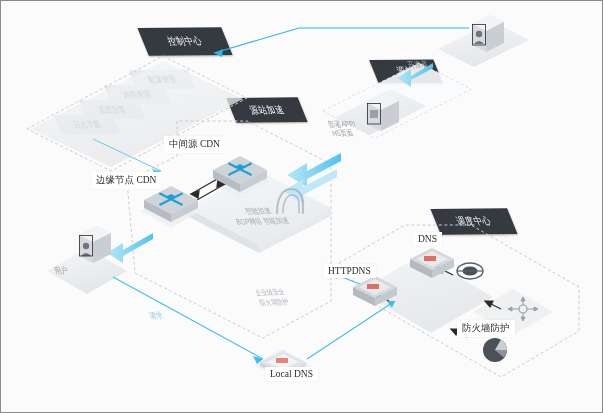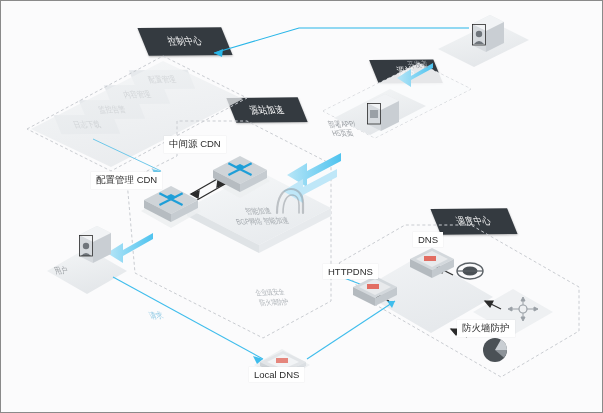--- a/index.html
+++ b/index.html
@@ -32,20 +32,21 @@
   
   .pill{
     position:absolute;
     background:#ffffff;
     color:#2b2b2b;
     font-size:9.5px;
     padding:2px 5px;
     white-space:nowrap;
     box-shadow:0 0 0 .5px rgba(0,0,0,.04);
     z-index:40;
+    font-family:Liberation Serif, serif;
   }
 
   
   .cap{
     position:absolute;
     color:#9a9ea3;
     font-size:7px;
     white-space:nowrap;
     z-index:30;
     line-height:1.15;
@@ -333,27 +334,27 @@
     <div class="abs" style="left:53px;top:115px;width:66px;height:17px;background:#e6e9ec;
                 transform:matrix(1,0.5,0,1,0,0) rotate(-27deg);
                 display:flex;align-items:center;justify-content:center;
                 font-size:7.5px;color:#7d8288;">
       <span>日志下载</span>
     </div>
   </div>
 
   <div class="pill" style="left:163px;top:135px;"><span>中间源 CDN</span></div>
 
-  <div class="pill" style="left:90px;top:171px;"><span>配置管理 CDN</span></div>
+  <div class="pill" style="left:90px;top:171px;"><span>边缘节点 CDN</span></div>
 
   <div class="pill" style="left:412px;top:231px;"><span>DNS</span></div>
 
   <div class="pill" style="left:322px;top:263px;"><span>HTTPDNS</span></div>
 
-  <div class="pill" style="left:248px;top:366px;"><span>Local DNS</span></div>
+  <div class="pill" style="left:264px;top:366px;"><span>Local DNS</span></div>
 
   <div class="pill" style="left:456px;top:319px;"><span>防火墙防护</span></div>
 
   <div class="abs" style="left:404px;top:290px;font-size:17px;font-weight:bold;color:#b9bec3;
               transform:matrix(1,0.5,0,1,0,0) rotate(-28deg);letter-spacing:1px;">
     <span>AIM</span>
   </div>
 
   <div class="cap" style="left:406px;top:60px;transform:matrix(1,0.5,0,1,0,0) rotate(-28deg);font-size:7.5px;">
     <span>开发者</span>

